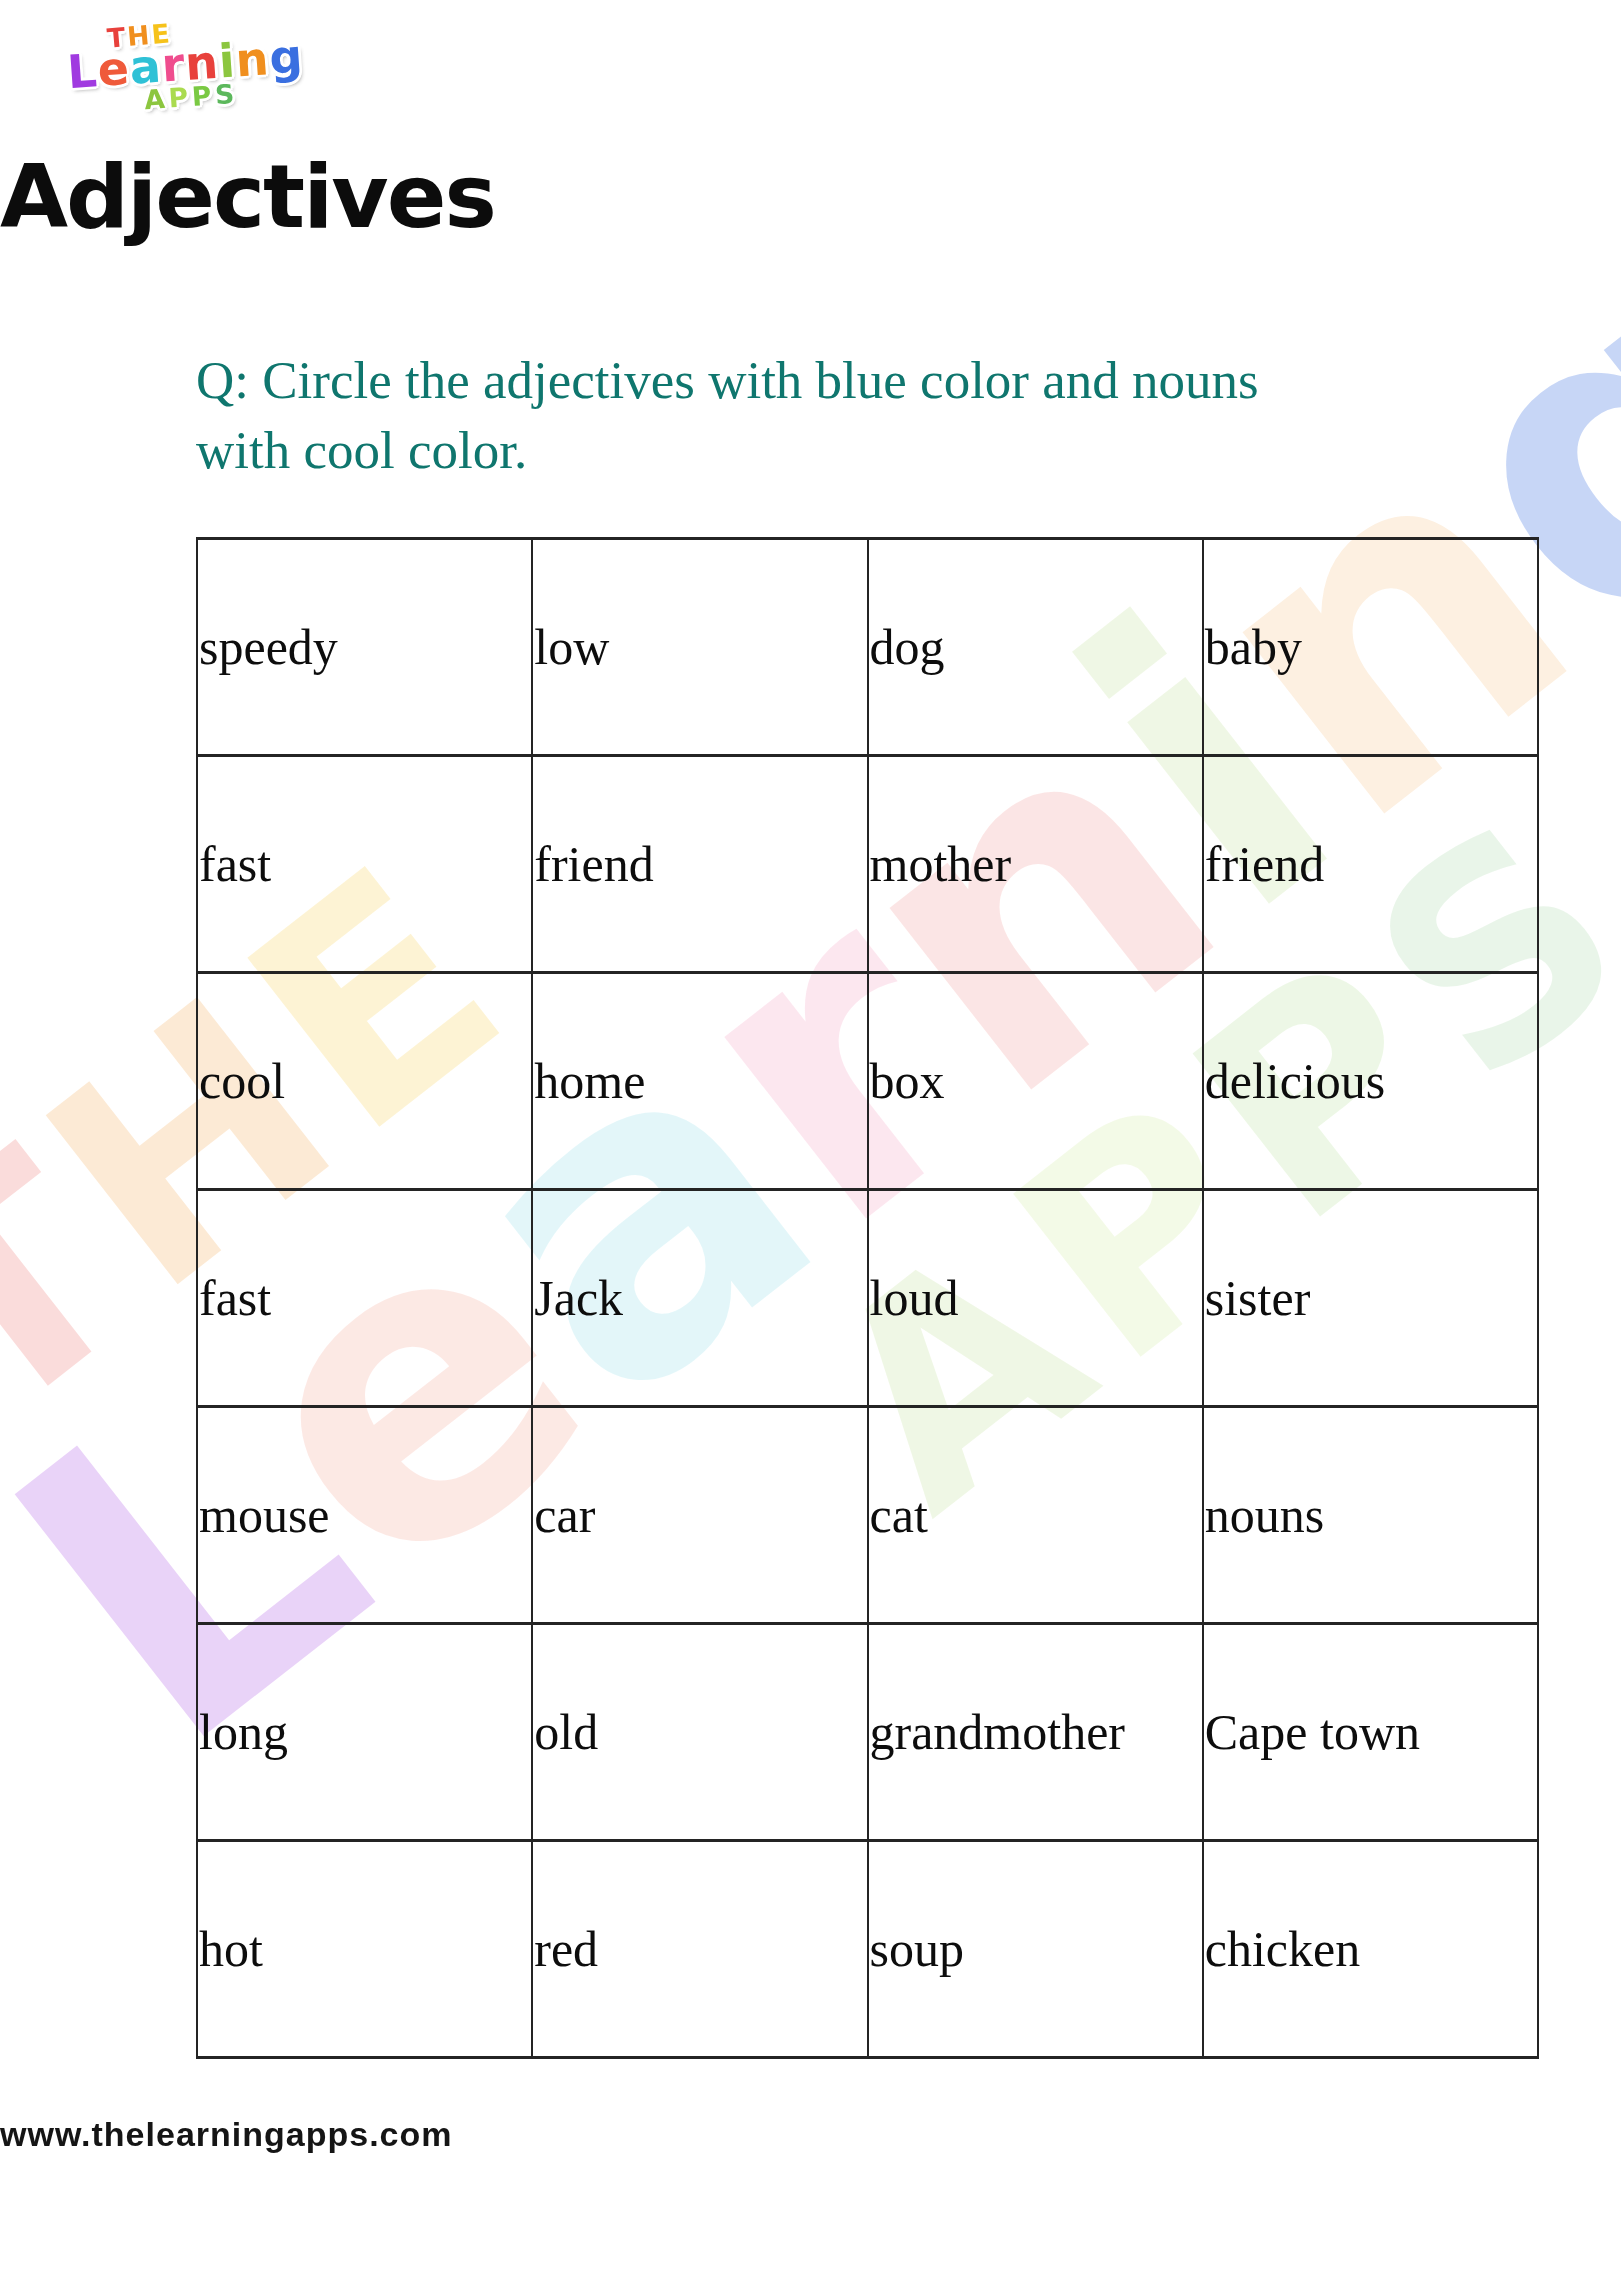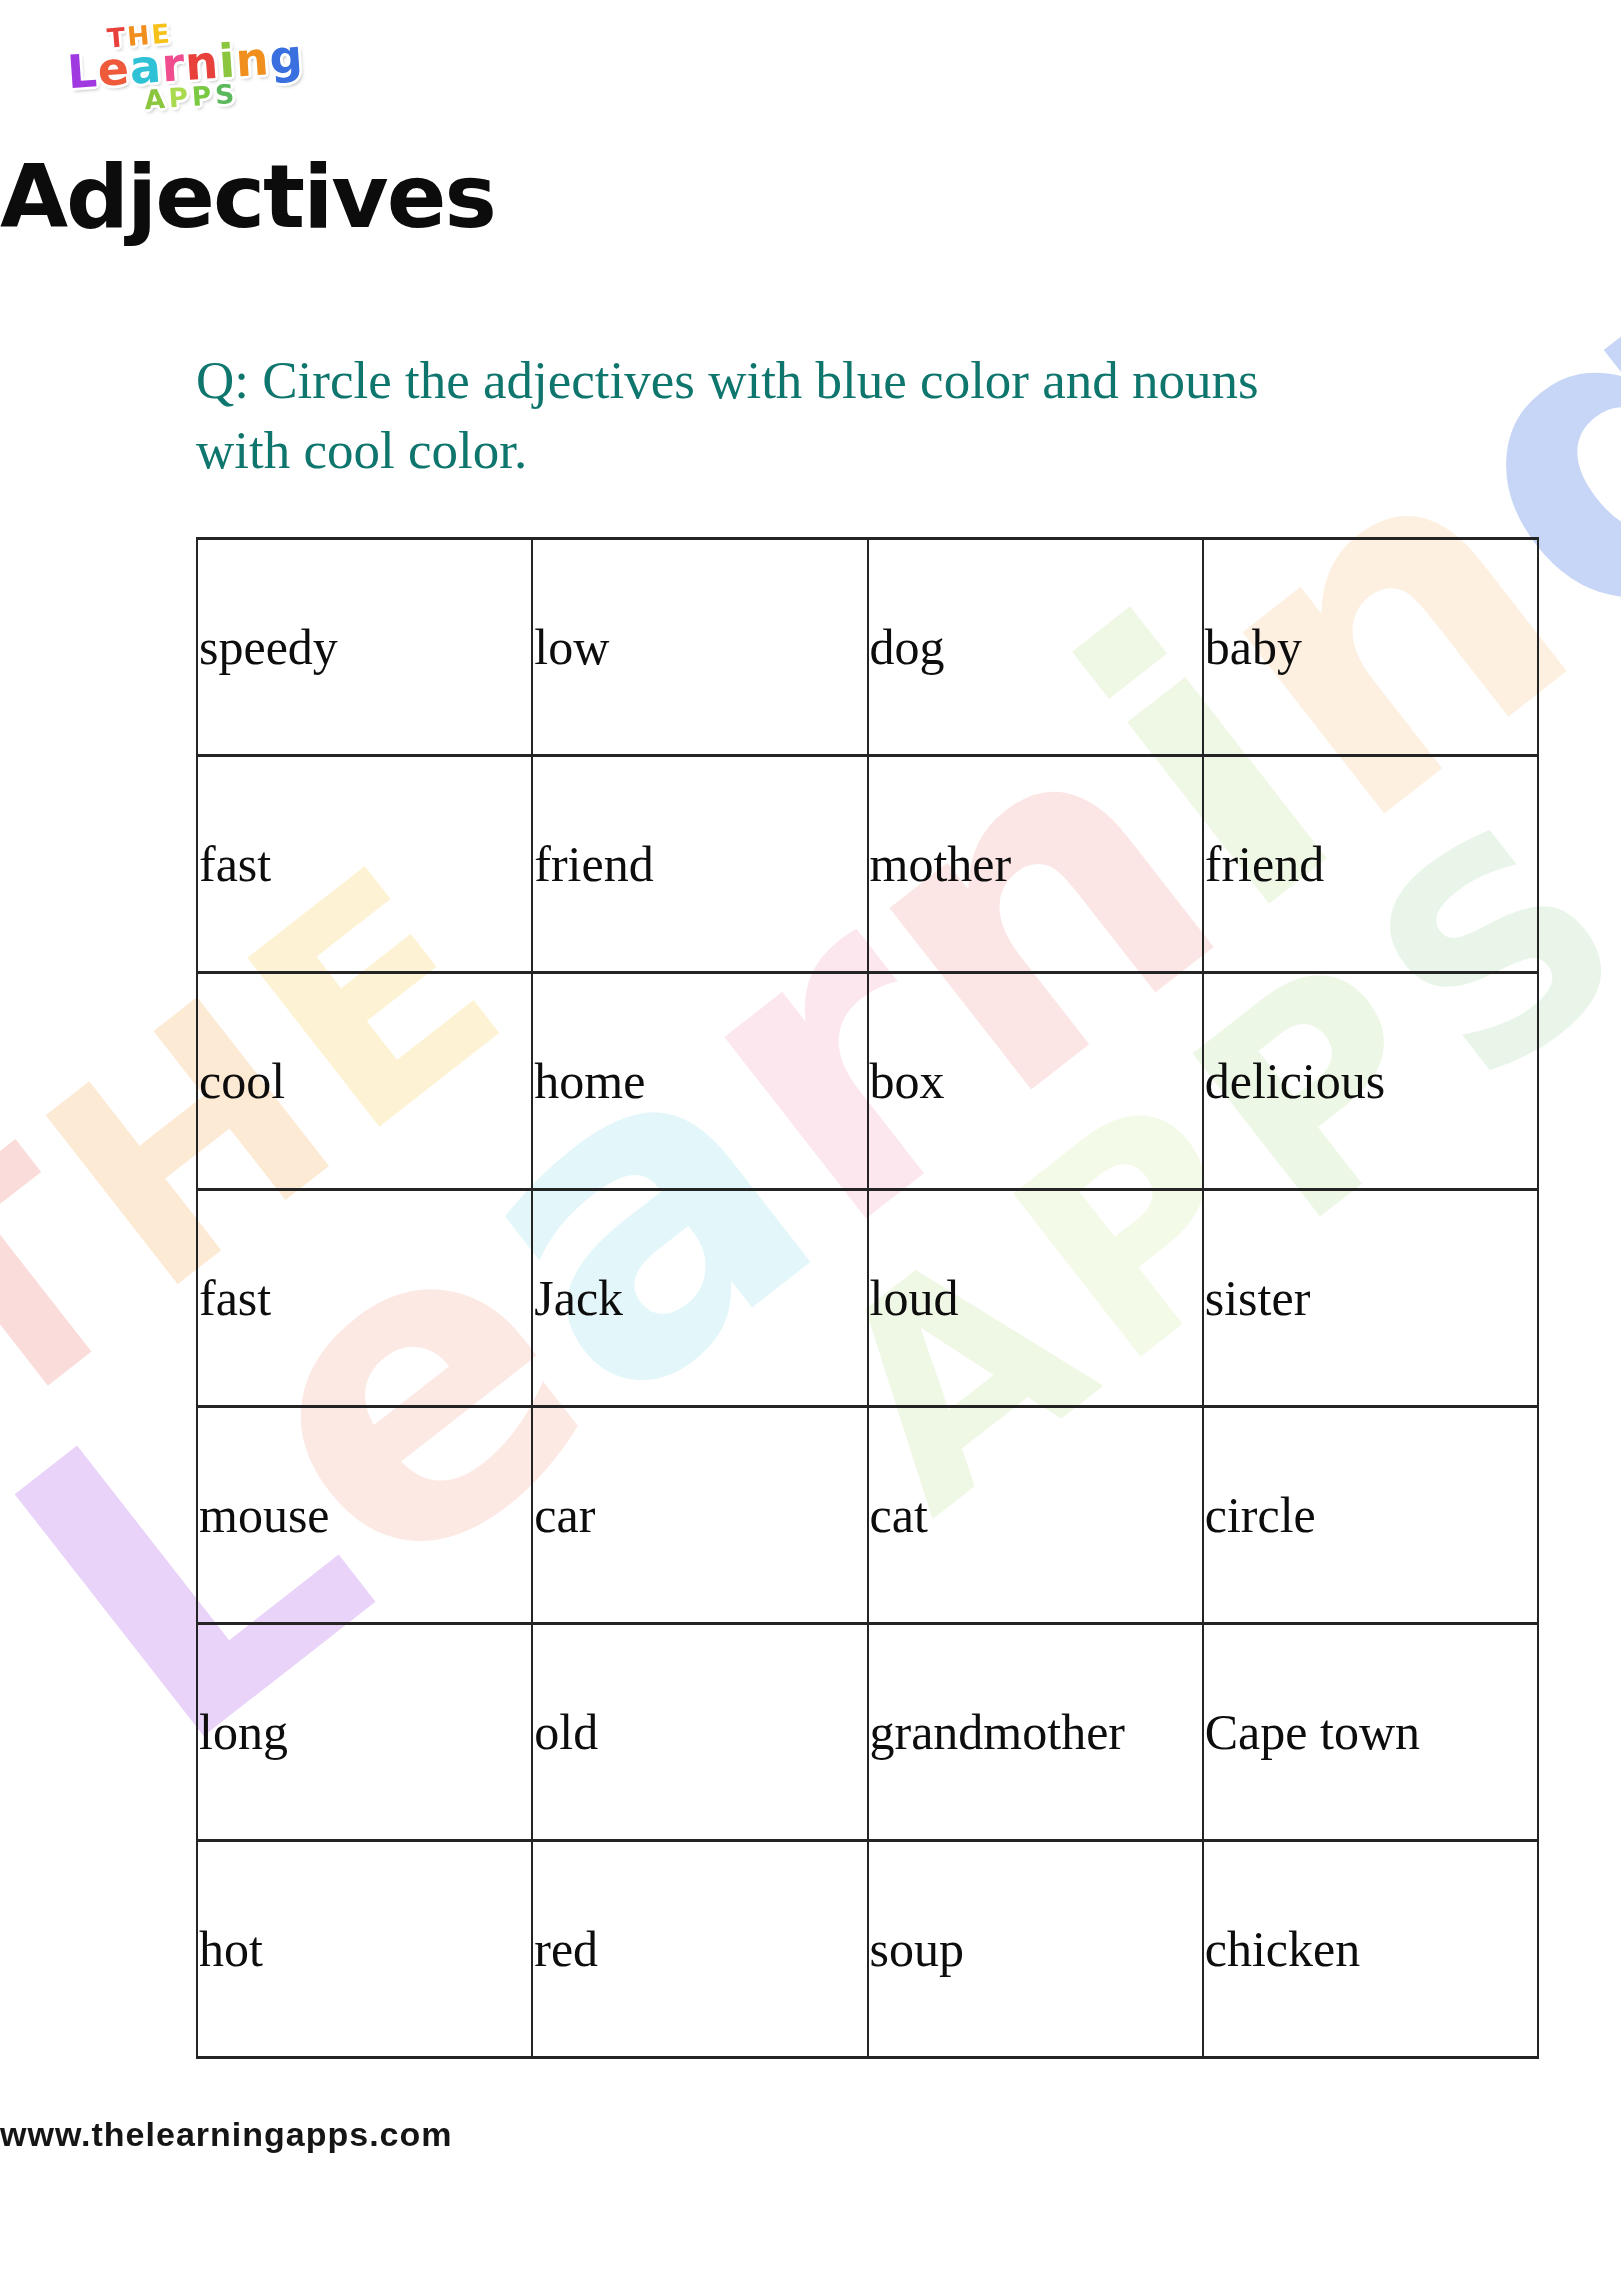--- a/index.html
+++ b/index.html
@@ -145,21 +145,21 @@
     <tr>
       <td>fast</td>
       <td>Jack</td>
       <td>loud</td>
       <td>sister</td>
     </tr>
     <tr>
       <td>mouse</td>
       <td>car</td>
       <td>cat</td>
-      <td>circle</td>
+      <td>nouns</td>
     </tr>
     <tr>
       <td>long</td>
       <td>old</td>
       <td>grandmother</td>
       <td>Cape town</td>
     </tr>
     <tr>
       <td>hot</td>
       <td>red</td>

